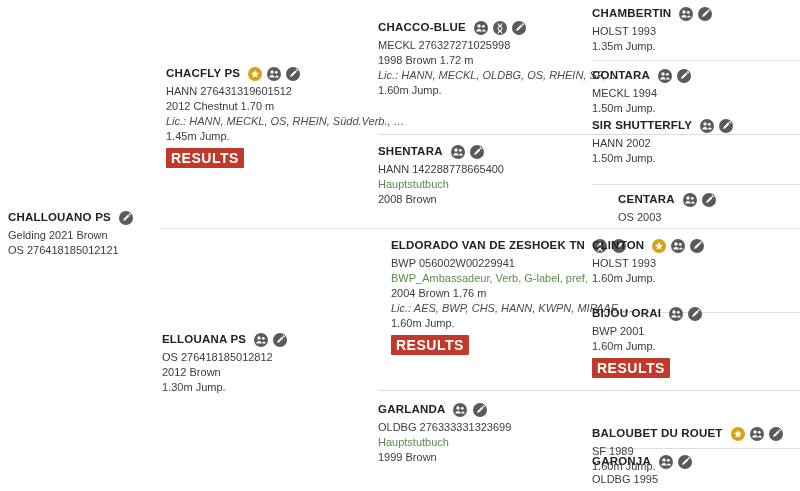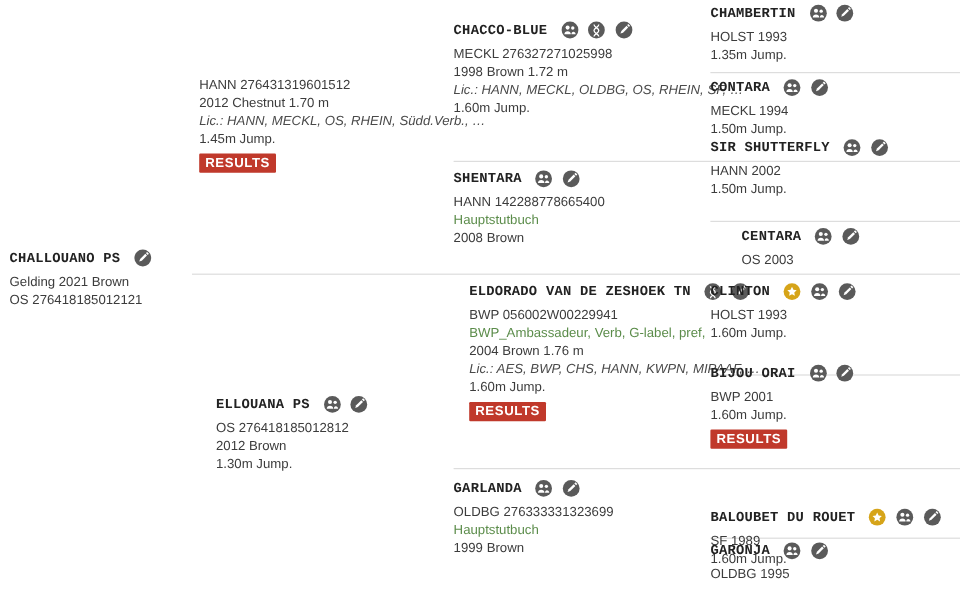--- a/index.html
+++ b/index.html
@@ -30,21 +30,20 @@
     font-size: 11.5px;
     color: #222222;
     letter-spacing: 0.2px;
     display: inline;
     vertical-align: middle;
   }
   .name-row {
     margin-bottom: 3px;
     line-height: 16px;
     white-space: nowrap;
-    font-family: Liberation Mono, monospace;
   }
   .line {
     color: #3c3c3c;
     line-height: 15px;
     font-size: 11px;
     white-space: nowrap;
   }
   .line.green {
     color: #5b8c4a;
   }
@@ -73,21 +72,21 @@
     left: 0;
   }
   .badge-pencil { background: #5a5a5a; }
   .badge-people { background: #5a5a5a; }
   .badge-star { background: #d6a419; }
   .badge-dna { background: #5a5a5a; }
   .results {
     display: inline-block;
     background: #c0392b;
     color: #ffffff;
-    font-size: 11px;
+    font-size: 14px;
     font-weight: bold;
     letter-spacing: 0.5px;
     padding: 2px 5px 2px 5px;
     margin-top: 4px;
     border-radius: 1px;
   }
   .divider-h {
     position: absolute;
     background: #dddddd;
     height: 1px;
@@ -114,28 +113,46 @@
               <path d="M4 10l.8-2.2 4.3-4.3 1.4 1.4-4.3 4.3z" fill="#ffffff"></path>
               <path d="M9.6 2.9l1-1 1.5 1.5-1 1z" fill="#ffffff"></path>
             </svg></span>
       </span>
     </div>
     <div class="line">Gelding 2021 Brown</div>
     <div class="line">OS 276418185012121</div>
   </div>
 
   <div class="node" style="left:166px; top:64px; width:210px;">
+    <div class="name-row">
+      <span class="node-name">CHACFLY PS</span>
+      <span class="badges">
+        <span class="badge badge-star"><svg width="14" height="14" viewBox="0 0 14 14">
+              <path d="M7 3l1.2 2.5 2.7.4-2 1.9.5 2.7L7 9.2 4.6 10.5l.5-2.7-2-1.9 2.7-.4z" fill="#ffffff"></path>
+            </svg></span>
+        <span class="badge badge-people"><svg width="14" height="14" viewBox="0 0 14 14">
+              <circle cx="5" cy="5" r="1.7" fill="#ffffff"></circle>
+              <circle cx="9.3" cy="5.3" r="1.4" fill="#ffffff"></circle>
+              <path d="M2.3 10.6c0-1.5 1.2-2.5 2.7-2.5s2.7 1 2.7 2.5z" fill="#ffffff"></path>
+              <path d="M8.2 10.6c0-1.2.6-2.1 1.6-2.1 1.1 0 1.9.9 1.9 2.1z" fill="#ffffff"></path>
+            </svg></span>
+        <span class="badge badge-pencil"><svg width="14" height="14" viewBox="0 0 14 14">
+              <path d="M4 10l.8-2.2 4.3-4.3 1.4 1.4-4.3 4.3z" fill="#ffffff"></path>
+              <path d="M9.6 2.9l1-1 1.5 1.5-1 1z" fill="#ffffff"></path>
+            </svg></span>
+      </span>
+    </div>
     <div class="line">HANN 276431319601512</div>
     <div class="line">2012 Chestnut 1.70 m</div>
     <div class="line ital">Lic.: HANN, MECKL, OS, RHEIN, Südd.Verb., …</div>
     <div class="line">1.45m Jump.</div>
     <div class="results">RESULTS</div>
   </div>
 
-  <div class="node" style="left:180px; top:330px; width:210px;">
+  <div class="node" style="left:162px; top:330px; width:210px;">
     <div class="name-row">
       <span class="node-name">ELLOUANA PS</span>
       <span class="badges">
         <span class="badge badge-people"><svg width="14" height="14" viewBox="0 0 14 14">
               <circle cx="5" cy="5" r="1.7" fill="#ffffff"></circle>
               <circle cx="9.3" cy="5.3" r="1.4" fill="#ffffff"></circle>
               <path d="M2.3 10.6c0-1.5 1.2-2.5 2.7-2.5s2.7 1 2.7 2.5z" fill="#ffffff"></path>
               <path d="M8.2 10.6c0-1.2.6-2.1 1.6-2.1 1.1 0 1.9.9 1.9 2.1z" fill="#ffffff"></path>
             </svg></span>
         <span class="badge badge-pencil"><svg width="14" height="14" viewBox="0 0 14 14">

